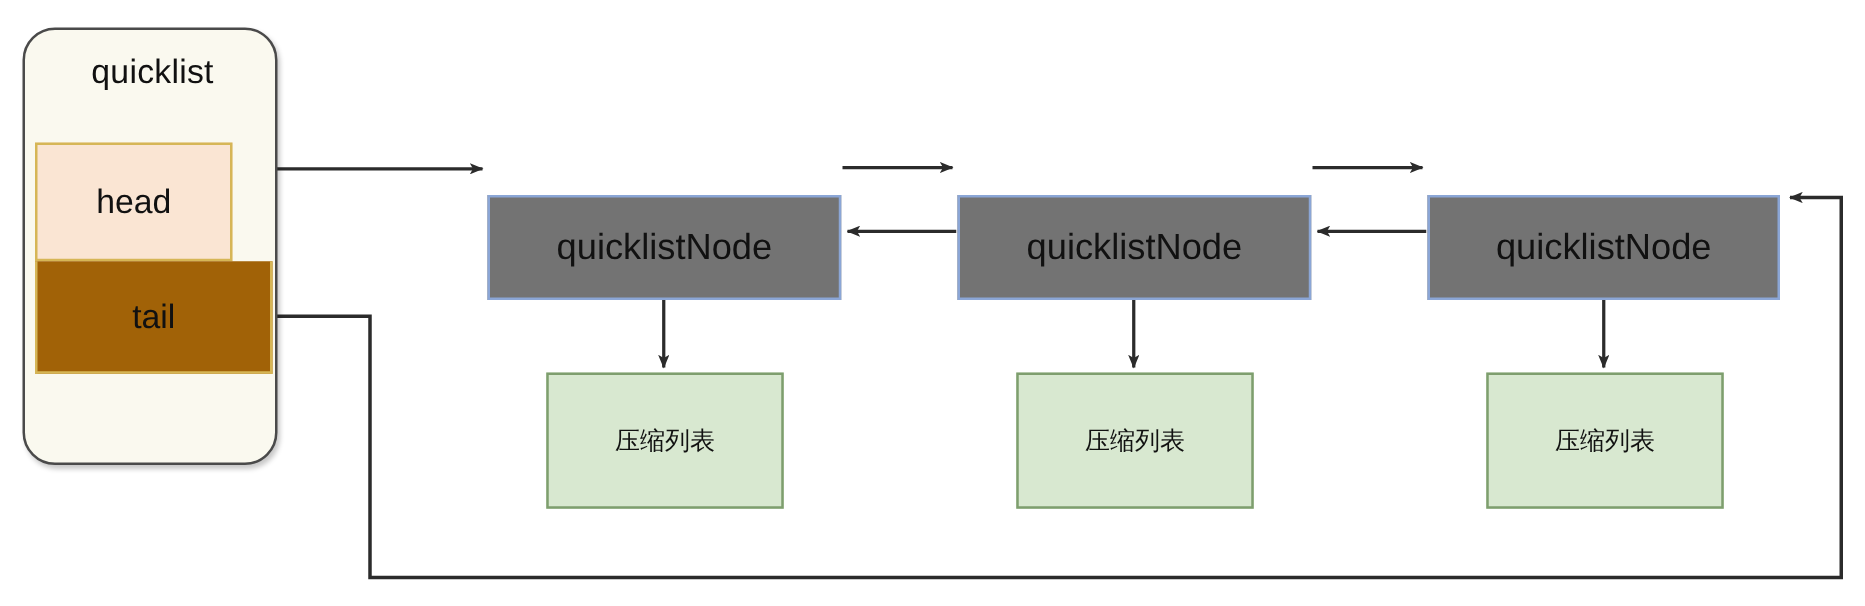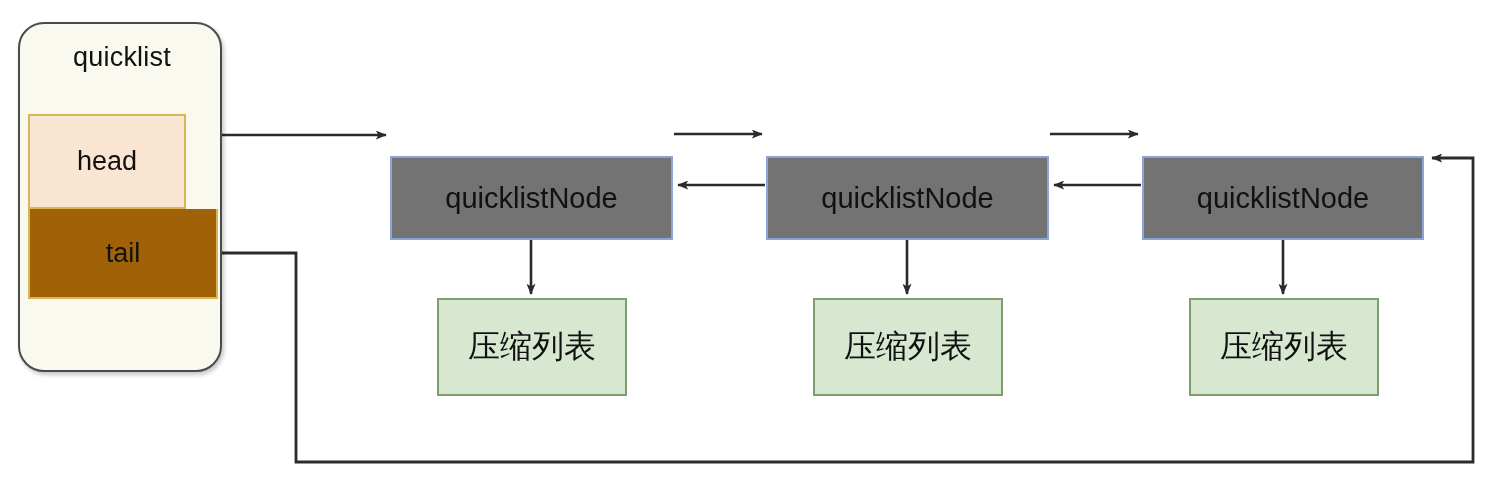--- a/index.html
+++ b/index.html
@@ -91,24 +91,24 @@
     color: #111111;
     margin-top: 44px;
   }
   .qnode-1 { left: 390px; width: 283px; }
   .qnode-2 { left: 766px; width: 283px; }
   .qnode-3 { left: 1142px; width: 282px; }
   
   .zbox {
     background: #d8e8d0;
     border: 2px solid #7e9e6e;
-    height: 98px;
+    height: 109px;
     top: 298px;
     width: 190px;
-    font-size: 32px;
+    font-size: 20px;
     color: #111111;
   }
   .zbox-1 { left: 437px; }
   .zbox-2 { left: 813px; }
   .zbox-3 { left: 1189px; }
 </style>
 </head>
 <body>
 
 <div id="diagram">

